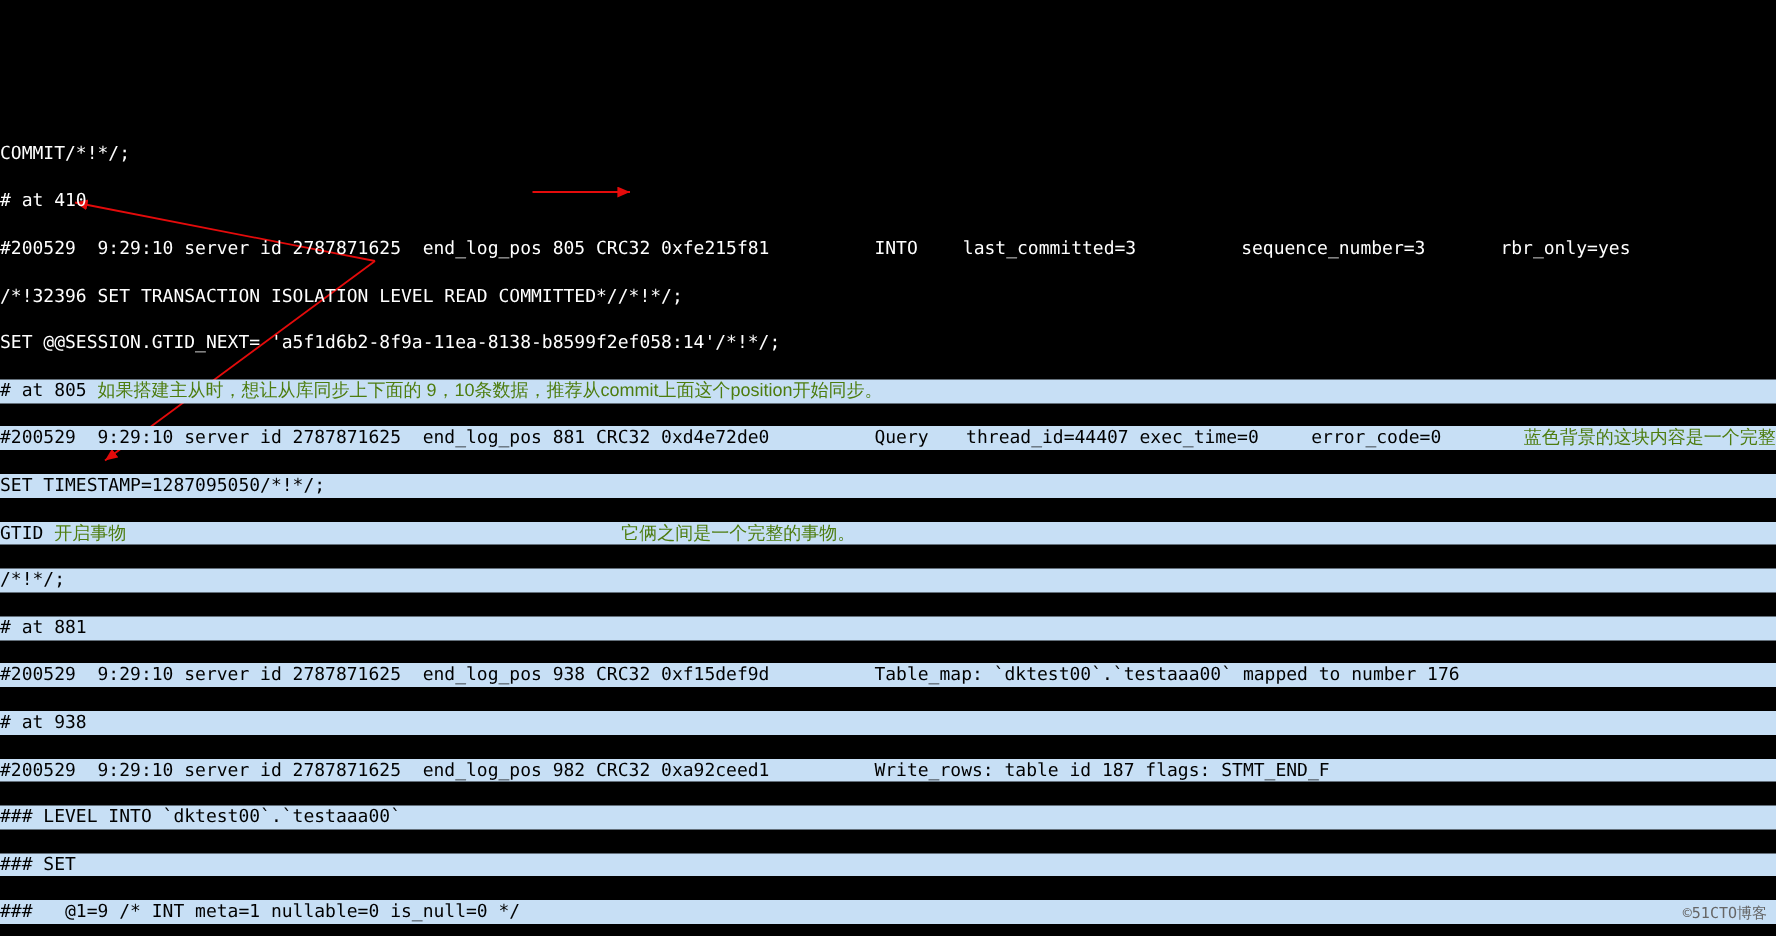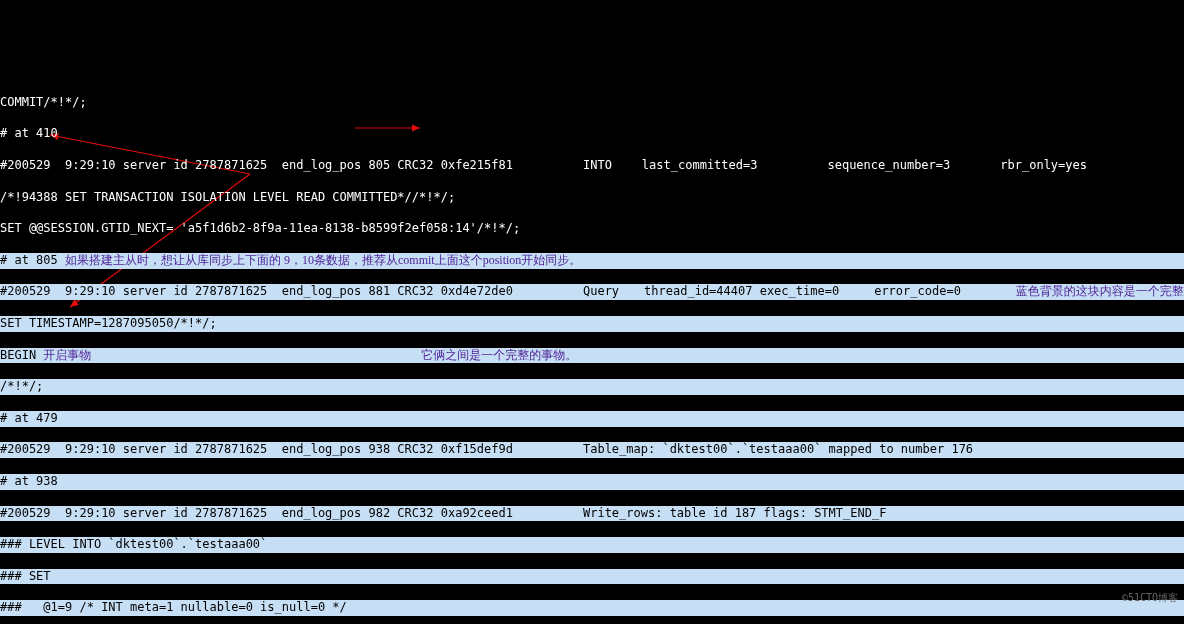--- a/index.html
+++ b/index.html
@@ -1,49 +1,49 @@
 <!DOCTYPE html>
 <html><head>
 <meta charset="utf-8">
 <style>
   body{margin:0;background:#000;color:#fff;font-family:Consolas,Menlo,monospace;font-size:12px;line-height:15.8px;white-space:pre;overflow:hidden;width:1184px;height:624px}
   .line{position:relative}
   .hl{background:#c7dff5;color:#000}
-  .ann{color:#4c1d95;font-family:Liberation Serif, serif;font-size:12px}
+  .ann{color:#4d7c0f;font-family:Liberation Sans, sans-serif;font-size:12px}
   .gap{display:inline-block}
   svg.arrows{position:absolute;top:0;left:0;pointer-events:none}
-  .wm{position:absolute;right:6px;bottom:18px;color:#666;font-size:10px}
+  .wm{position:absolute;right:6px;bottom:6px;color:#666;font-size:10px}
 </style>
 </head>
 <body>
 
 
 
 <svg class="arrows" width="1184" height="624">
   <defs>
       <marker id="ah" markerWidth="8" markerHeight="8" refX="7" refY="3" orient="auto">
         <path d="M0,0 L7,3 L0,6 Z" fill="#e40b0b"></path>
       </marker>
     </defs>
   <line x1="250" y1="174" x2="70" y2="307" stroke="#e40b0b" stroke-width="1.2" marker-end="url(#ah)"></line>
   <line x1="250" y1="174" x2="50" y2="135" stroke="#e40b0b" stroke-width="1.2" marker-end="url(#ah)"></line>
   <line x1="355" y1="128" x2="420" y2="128" stroke="#e40b0b" stroke-width="1.2" marker-end="url(#ah)"></line>
 </svg>
 
 <div class="line">COMMIT/*!*/;</div>
 <div class="line"># at 410</div>
 <div class="line"><span>#200529  9:29:10 server id 2787871625  end_log_pos 805 CRC32 0xfe215f81</span><span class="gap" style="width:70px"></span><span>INTO</span><span class="gap" style="width:30px"></span><span>last_committed=3</span><span class="gap" style="width:70px"></span><span>sequence_number=3</span><span class="gap" style="width:50px"></span><span>rbr_only=yes</span></div>
-<div class="line">/*!94388 SET TRANSACTION ISOLATION LEVEL READ COMMITTED*//*!*/;</div>
+<div class="line">/*!32396 SET TRANSACTION ISOLATION LEVEL READ COMMITTED*//*!*/;</div>
 <div class="line">SET @@SESSION.GTID_NEXT= 'a5f1d6b2-8f9a-11ea-8138-b8599f2ef058:14'/*!*/;</div>
 <div class="line hl"><span># at 805 </span><span class="ann">如果搭建主从时，想让从库同步上下面的 9，10条数据，推荐从commit上面这个position开始同步。</span></div>
 <div class="line hl"><span>#200529  9:29:10 server id 2787871625  end_log_pos 881 CRC32 0xd4e72de0</span><span class="gap" style="width:70px"></span><span>Query</span><span class="gap" style="width:25px"></span><span>thread_id=44407 exec_time=0</span><span class="gap" style="width:35px"></span><span>error_code=0</span><span class="gap" style="width:55px"></span><span class="ann">蓝色背景的这块内容是一个完整的binlog。</span></div>
 <div class="line hl">SET TIMESTAMP=1287095050/*!*/;</div>
-<div class="line hl"><span>BEGIN </span><span class="ann">开启事物</span><span class="gap" style="width:330px"></span><span class="ann">它俩之间是一个完整的事物。</span></div>
+<div class="line hl"><span>GTID </span><span class="ann">开启事物</span><span class="gap" style="width:330px"></span><span class="ann">它俩之间是一个完整的事物。</span></div>
 <div class="line hl">/*!*/;</div>
-<div class="line hl"># at 479</div>
+<div class="line hl"># at 881</div>
 <div class="line hl"><span>#200529  9:29:10 server id 2787871625  end_log_pos 938 CRC32 0xf15def9d</span><span class="gap" style="width:70px"></span><span>Table_map: `dktest00`.`testaaa00` mapped to number 176</span></div>
 <div class="line hl"># at 938</div>
 <div class="line hl"><span>#200529  9:29:10 server id 2787871625  end_log_pos 982 CRC32 0xa92ceed1</span><span class="gap" style="width:70px"></span><span>Write_rows: table id 187 flags: STMT_END_F</span></div>
 <div class="line hl">### LEVEL INTO `dktest00`.`testaaa00`</div>
 <div class="line hl">### SET</div>
 <div class="line hl">###   @1=9 /* INT meta=1 nullable=0 is_null=0 */</div>
 
 
 
 

